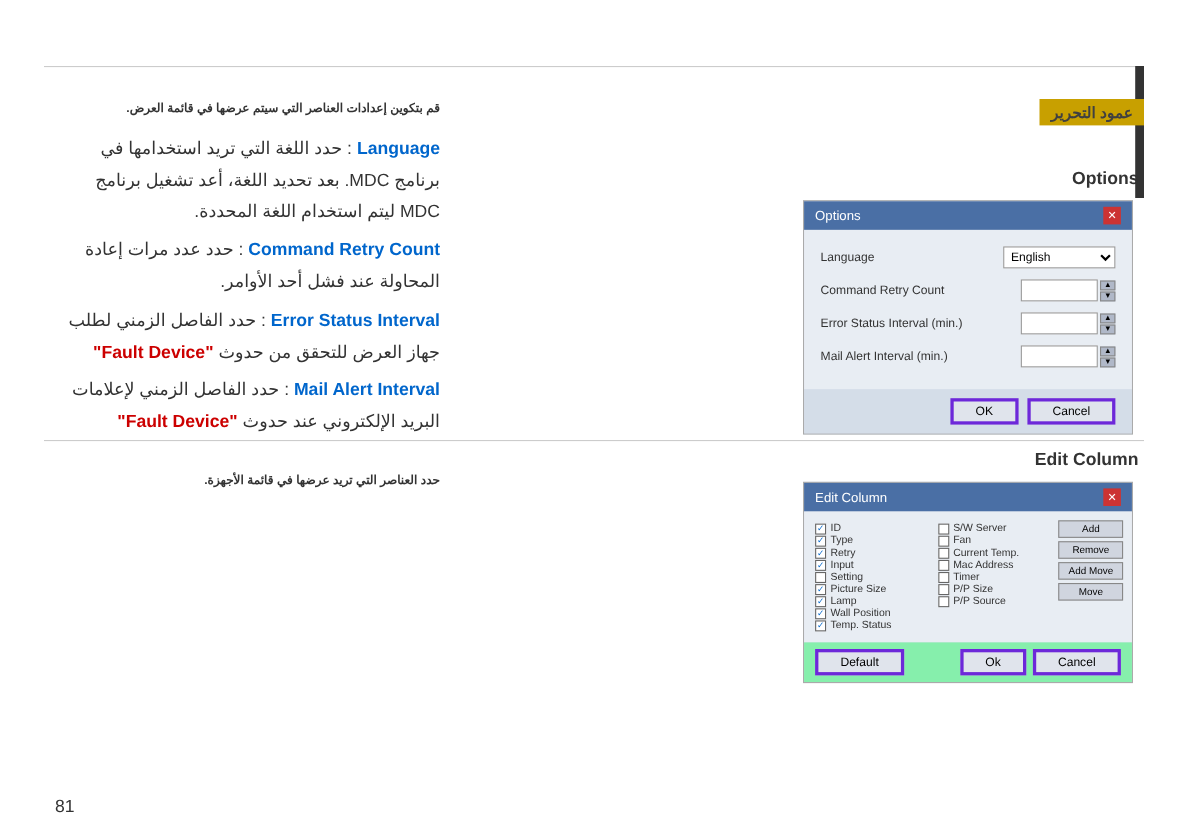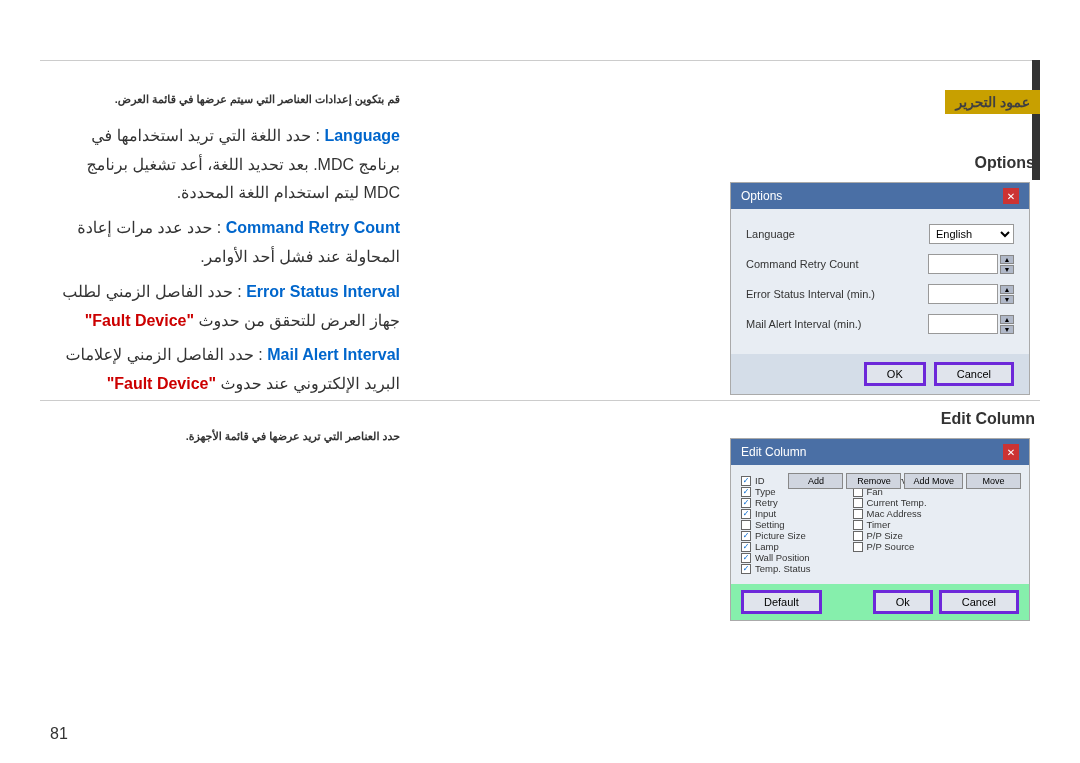--- a/index.html
+++ b/index.html
@@ -165,21 +165,21 @@
       width: 70px;
       height: 20px;
       border: 1px solid #999;
       background: white;
       font-size: 11px;
       padding: 2px 4px;
       text-align: center;
     }
 
     .dialog-input select {
-      width: 85px;
+      width: 102px;
       height: 20px;
       border: 1px solid #999;
       background: white;
       font-size: 11px;
       padding: 1px 2px;
     }
 
     .spinner-btn {
       display: flex;
       flex-direction: column;
@@ -472,21 +472,21 @@
               <div class="checkbox-box"></div>
               <span>P/P Size</span>
             </div>
             <div class="edit-col-item">
               <div class="checkbox-box"></div>
               <span>P/P Source</span>
             </div>
           </div>
         </div>
 
-        <div style="position: absolute; right: 8px; top: 8px; display: flex; flex-direction: row; gap: 3px;">
+        <div style="position: absolute; right: 8px; top: 8px; display: flex; flex-direction: column; gap: 3px;">
           <button class="edit-side-btn">Add</button>
           <button class="edit-side-btn">Remove</button>
           <button class="edit-side-btn">Add Move</button>
           <button class="edit-side-btn">Move</button>
         </div>
       </div>
       <div class="edit-dialog-footer">
         <button class="dialog-btn">Default</button>
         <div style="display: flex; gap: 6px;">
           <button class="dialog-btn">Ok</button>

